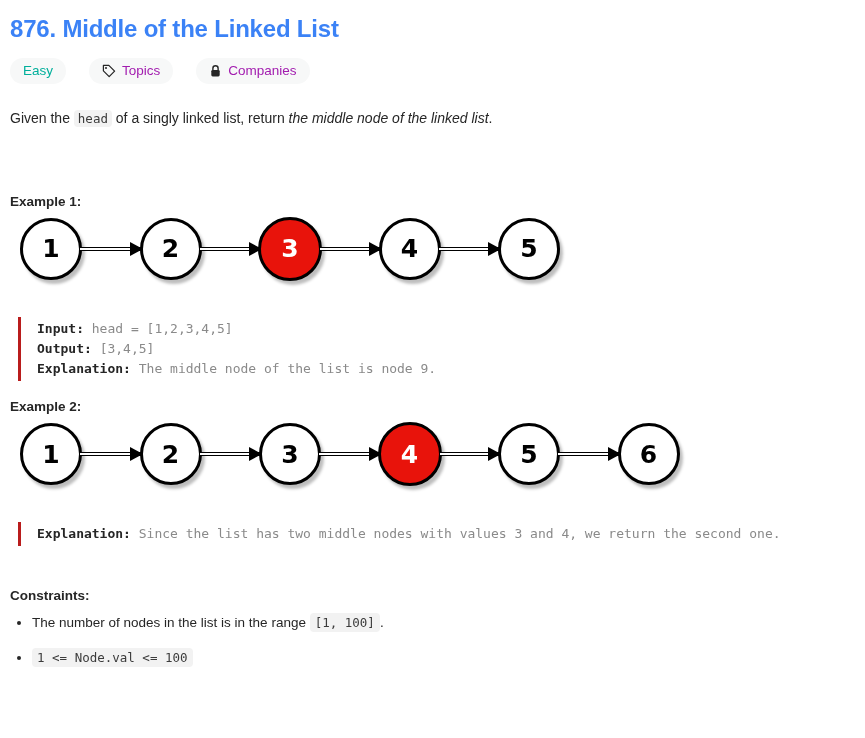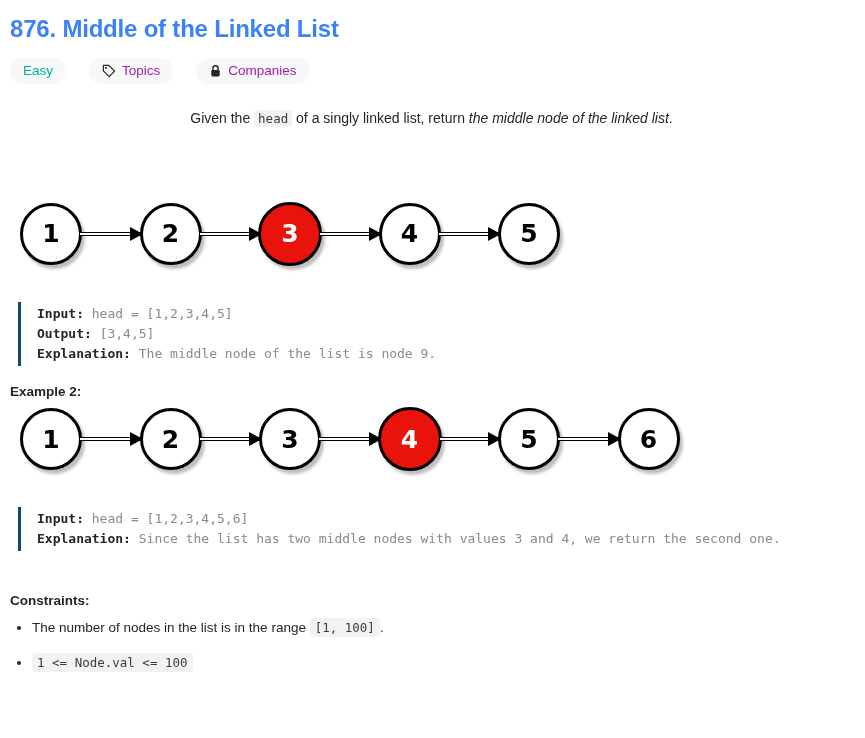--- a/index.html
+++ b/index.html
@@ -35,21 +35,20 @@
   }
   .badge .lbl { color:#a21caf; font-size:13.5px; }
   .badge.easy .lbl { color:#00af9b; }
   .badge svg { display:block; }
 
   .para {
     font-size: 14px;
     line-height: 1.55;
     color: #262626;
     margin: 0 0 18px 0;
-    text-align: center;
   }
   .para.second { margin-bottom: 0; }
   .para em { font-style: italic; }
   .para b { font-weight: 700; }
 
   code.chip {
     font-family: "DejaVu Sans Mono", monospace;
     background:#f2f2f2;
     border-radius: 4px;
     padding: 1px 4px;
@@ -100,21 +99,21 @@
   .arrow .head {
     position:absolute; right:-1px; top:-2px;
     width:0; height:0;
     border-top: 7px solid transparent;
     border-bottom: 7px solid transparent;
     border-left: 13px solid #000;
   }
 
   
   .codeblock {
-    border-left: 3px solid #0c4a6e;
+    border-left: 3px solid #b91c1c;
     padding: 2px 0 2px 16px;
     margin: 10px 0 0 8px;
     font-family: "DejaVu Sans Mono", monospace;
     font-size: 13px;
     line-height: 1.55;
     color: #8a8a8a;
     white-space: nowrap;
   }
   .codeblock .k { color:#262626; font-weight:700; }
 
@@ -171,20 +170,21 @@
     </div>
   </div>
 
   <p class="para">
     <span>Given the </span><code class="chip">head</code><span> of a singly linked list, return </span><em>the middle node of the linked list</em><span>.</span>
   </p>
 
 
   <div style="height:46px"></div>
 
+  <div class="ex-label">Example 1:</div>
   <div class="diagram ex1" id="diagram-1">
       <div class="node" style="left: 10px; top: 3px;">1</div>
       <div class="arrow" style="left: 70px; width: 61.5px; top: 29px;">
         <div class="shaft"></div>
         <div class="head"></div>
       </div>
       <div class="node" style="left: 129.5px; top: 3px;">2</div>
       <div class="arrow" style="left: 189.5px; width: 61.5px; top: 29px;">
         <div class="shaft"></div>
         <div class="head"></div>
@@ -230,21 +230,20 @@
         <div class="head"></div>
       </div>
       <div class="node" style="left: 488px; top: 3px;">5</div>
       <div class="arrow" style="left: 548px; width: 61.5px; top: 29px;">
         <div class="shaft"></div>
         <div class="head"></div>
       </div>
       <div class="node" style="left: 607.5px; top: 3px;">6</div>
     </div>
   <div class="codeblock">
-    <div><span class="k">Input:</span> <span>head = [1,2,3,4,5,6]</span></div>
     <div><span class="k">Explanation:</span> <span>Since the list has two middle nodes with values 3 and 4, we return the second one.</span></div>
   </div>
 
   <div style="height:42px"></div>
 
   <div class="constraints-title">Constraints:</div>
   <ul class="constraints" id="constraints-list">
       <li><span>The number of nodes in the list is in the range </span><code>[1, 100]</code><span>.</span></li>
       <li><code>1 &lt;= Node.val &lt;= 100</code></li>
     </ul>

